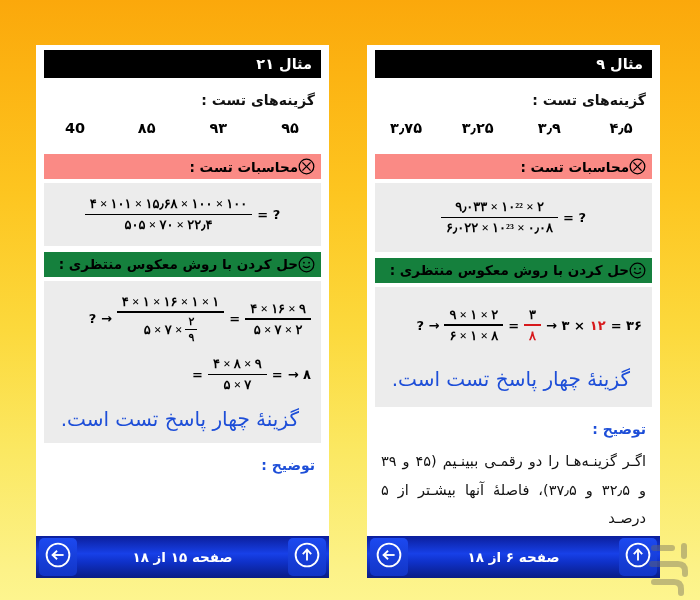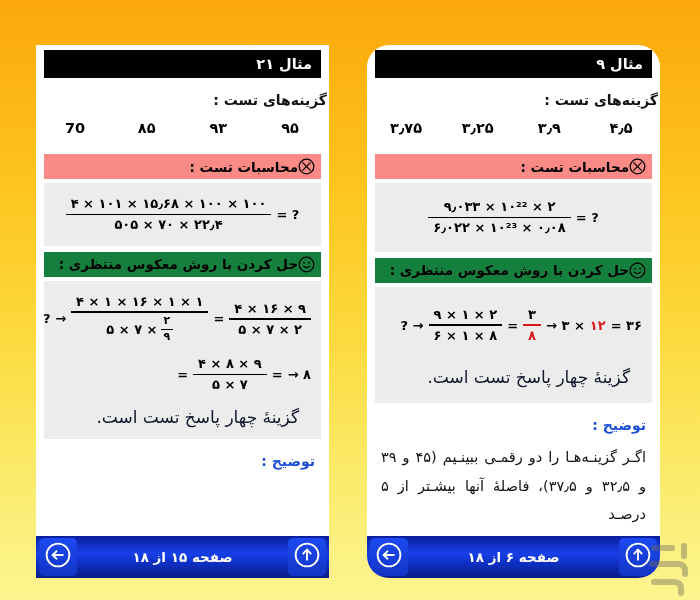--- a/index.html
+++ b/index.html
@@ -16,42 +16,42 @@
     position: absolute;
     top: 45px;
     width: 293px;
     height: 533px;
     background: #ffffff;
     overflow: hidden;
     direction: rtl;
     box-sizing: border-box;
   }
   #panel-left  { left: 36px; }
-  #panel-right { left: 367px; border-radius: 22px; }
+  #panel-right { left: 367px; }
 
   .title-bar {
     margin: 5px 8px 0 8px;
     background: #000000;
     height: 28px;
     display: flex;
     align-items: center;
     justify-content: flex-start;
     padding-right: 9px;
     box-sizing: border-box;
   }
   .title-bar .title-text {
     color: #ffffff;
     font-size: 14.5px;
     font-weight: bold;
     letter-spacing: 0px;
   }
 
   .options-label {
     text-align: right;
-    padding: 14px 2px 0 0;
+    padding: 14px 14px 0 0;
     font-size: 14px;
     font-weight: bold;
     color: #111;
   }
   .options-row {
     display: flex;
     flex-direction: row;
     justify-content: space-between;
     padding: 12px 22px 12px 22px;
     font-size: 14.5px;
@@ -110,38 +110,39 @@
     flex-direction: column;
     align-items: center;
     vertical-align: middle;
     direction: ltr;
   }
   .frac .num, .frac .den {
     padding: 1px 5px;
     white-space: nowrap;
     font-size: 13px;
     line-height: 1.35;
+    font-family: Liberation Serif, serif;
   }
   .frac .bar {
     height: 1.6px;
     background: #000;
     width: 100%;
     align-self: stretch;
   }
   .frac.redbar .bar { background: #D7191C; }
   .tok { white-space: nowrap; }
   .red { color: #D7191C; }
   .small-frac { font-size: 11px; }
   .small-frac .num, .small-frac .den { padding: 0 3px; font-size: 11px; }
 
   .answer-line {
     text-align: right;
     padding: 8px 12px 2px 0;
-    font-size: 17px;
-    color: #0f172a;
+    font-size: 20px;
+    color: #1d4ed8;
     direction: rtl;
   }
   .explain-head {
     text-align: right;
     padding: 14px 14px 0 0;
     font-size: 14px;
     font-weight: bold;
     color: #1d4ed8;
   }
   .explain-body {
@@ -197,21 +198,21 @@
 
   <div class="title-bar">
     <span class="title-text">مثال ۲۱</span>
   </div>
 
   <div class="options-label">گزینه‌های تست :</div>
   <div class="options-row">
     <span class="opt">۹۵</span>
     <span class="opt">۹۳</span>
     <span class="opt">۸۵</span>
-    <span class="opt">70</span>
+    <span class="opt">40</span>
   </div>
 
   <div class="sec-head pink">
     <span class="sec-icon">
       <svg viewBox="0 0 20 20" width="17" height="17">
           <circle cx="10" cy="10" r="8.6" fill="none" stroke="#000" stroke-width="1.5"></circle>
           <line x1="5.2" y1="5.2" x2="14.8" y2="14.8" stroke="#000" stroke-width="1.5"></line>
           <line x1="14.8" y1="5.2" x2="5.2" y2="14.8" stroke="#000" stroke-width="1.5"></line>
         </svg>
     </span>

